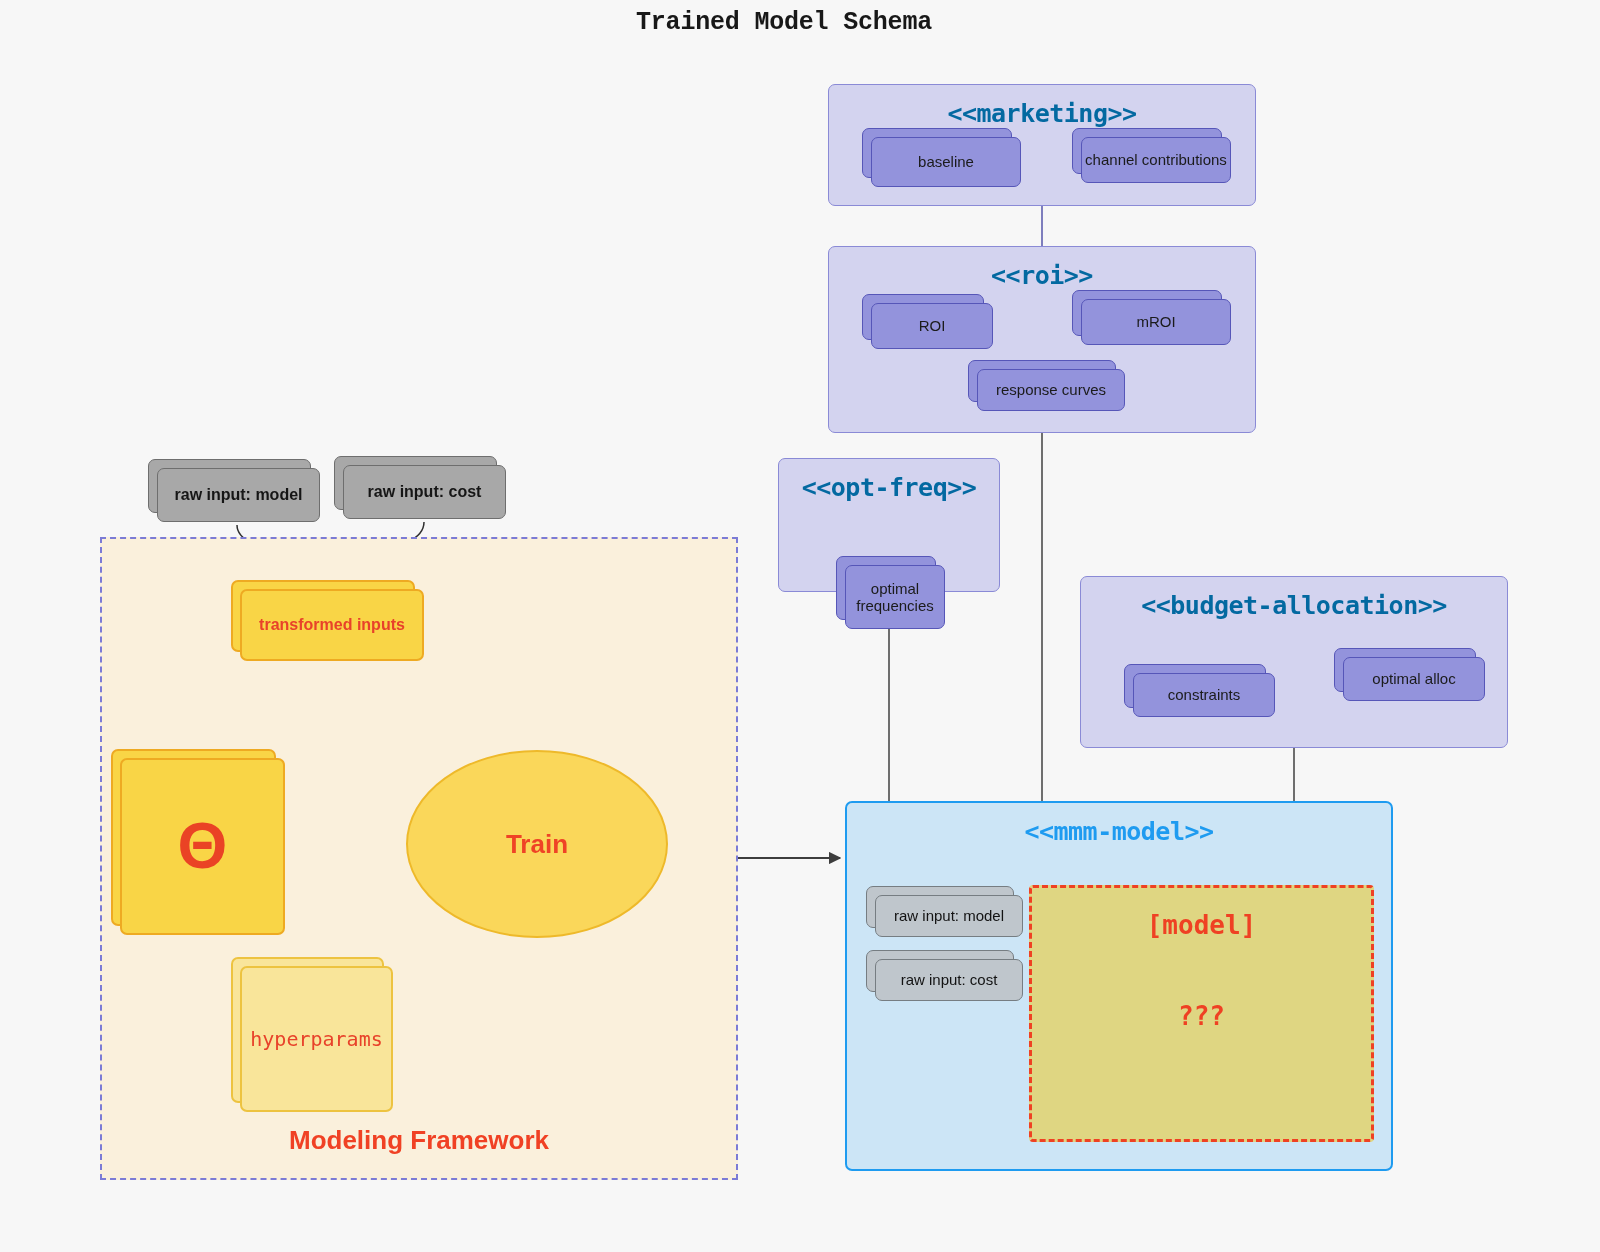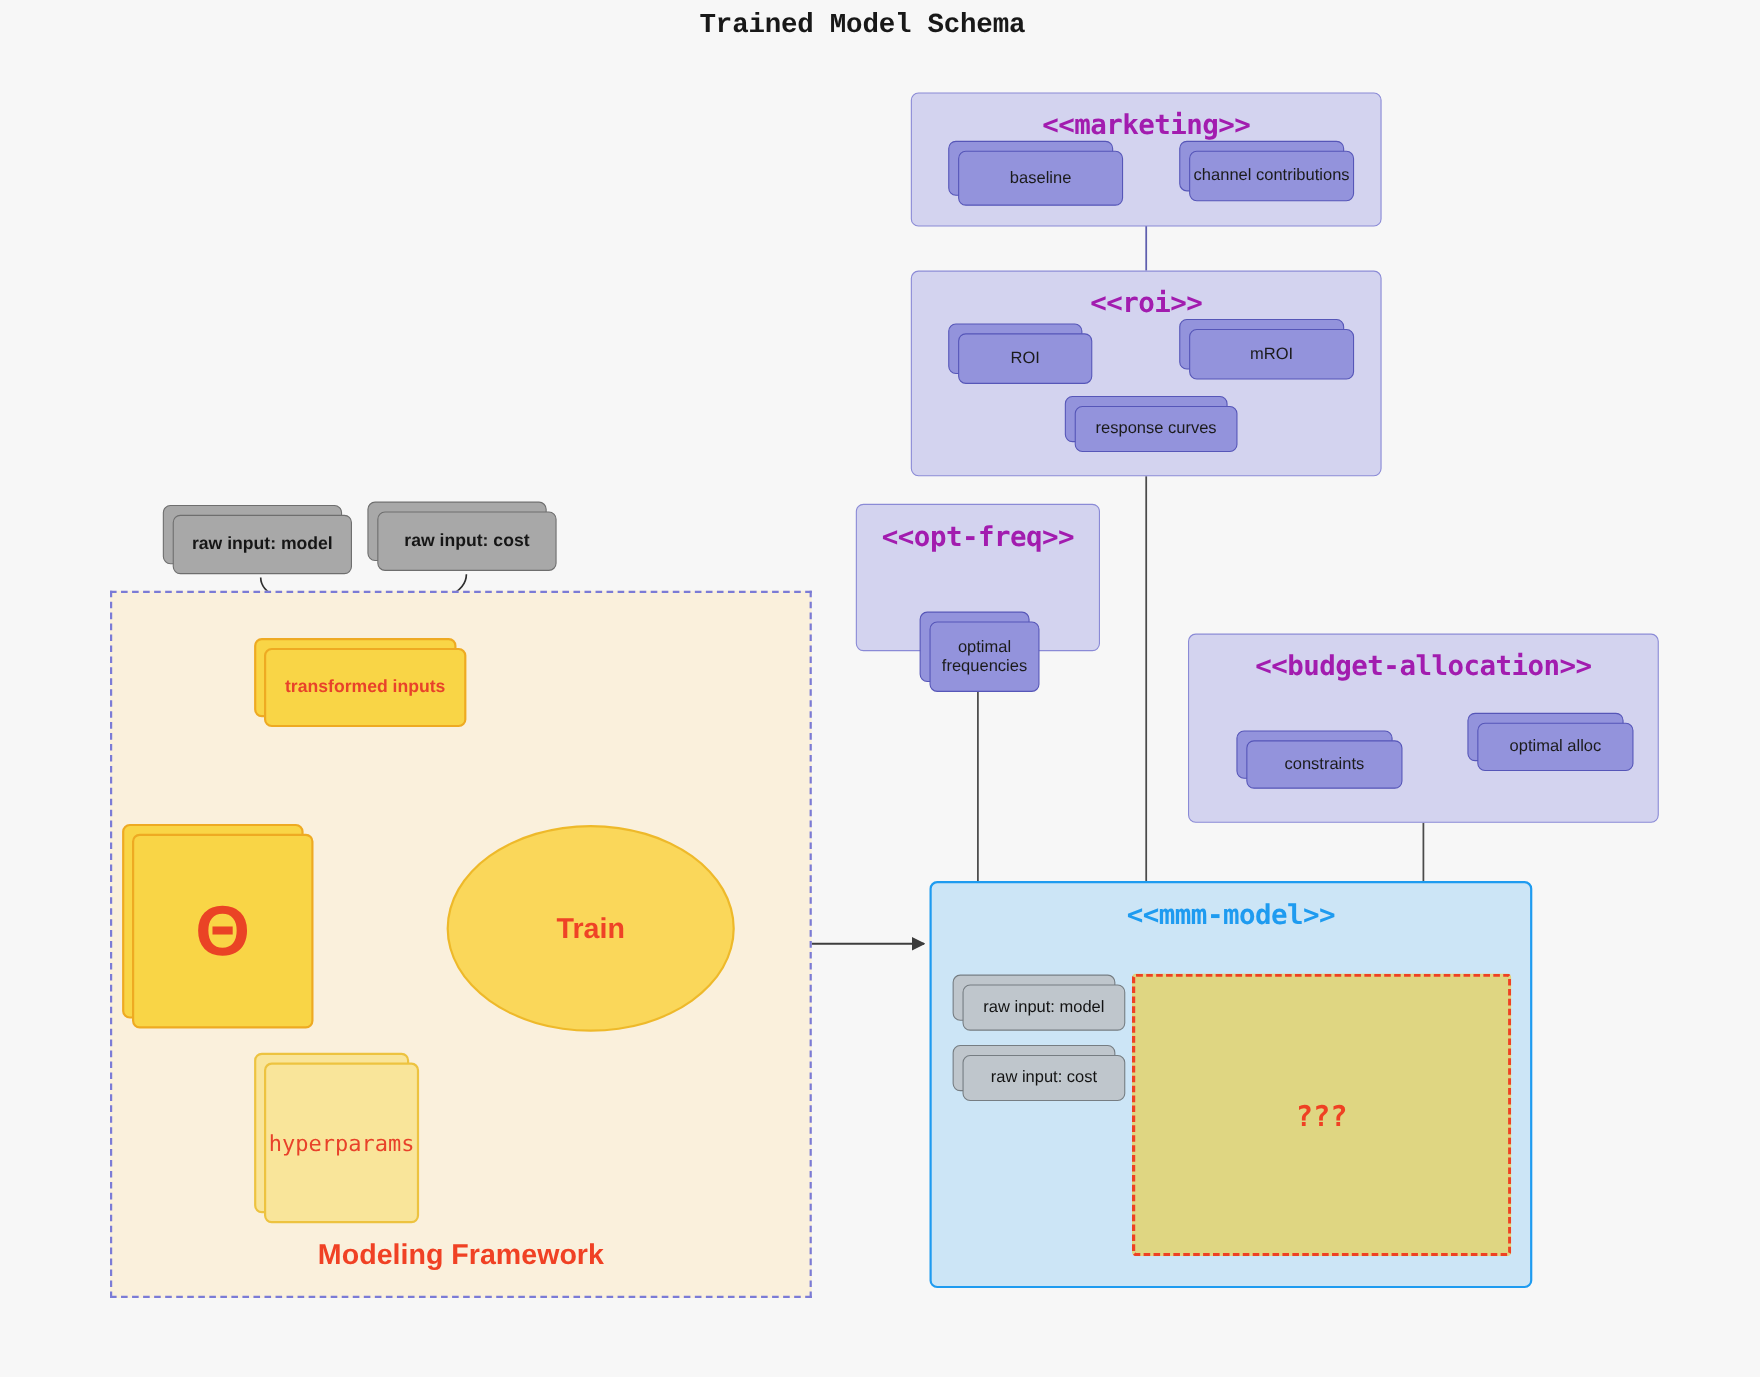--- a/index.html
+++ b/index.html
@@ -41,21 +41,21 @@
     box-sizing: border-box;
   }
   .pkg-title {
     position: absolute;
     left: 0; right: 0;
     top: 14px;
     text-align: center;
     font-family: "DejaVu Sans Mono", monospace;
     font-weight: bold;
     font-size: 25px;
-    color: #a21caf;
+    color: #0369a1;
     letter-spacing: -0.5px;
   }
   
   .card {
     position: absolute;
     box-sizing: border-box;
   }
   .card .back {
     position: absolute;
     left: -9px; top: -9px;
@@ -301,20 +301,21 @@
   <div class="pkg-title">&lt;&lt;mmm-model&gt;&gt;</div>
   <div class="card lgray" style="left:28px; top:92px; width:148px; height:42px;">
     <div class="back"></div>
     <div class="front">raw input: model</div>
   </div>
   <div class="card lgray" style="left:28px; top:156px; width:148px; height:42px;">
     <div class="back"></div>
     <div class="front">raw input: cost</div>
   </div>
   <div id="model-dashed" style="left:182px; top:82px; width:345px; height:257px;">
+    <div class="label-model">[model]</div>
     <div class="label-unknown">???</div>
   </div>
 </div>
 
 <div class="card gray" style="left:157px; top:468px; width:163px; height:54px;">
   <div class="back"></div>
   <div class="front">raw input: model</div>
 </div>
 <div class="card gray" style="left:343px; top:465px; width:163px; height:54px;">
   <div class="back"></div>
@@ -328,20 +329,20 @@
 <div class="card dyellow" style="left:240px; top:589px; width:184px; height:72px;">
   <div class="back"></div>
   <div class="front">transformed inputs</div>
 </div>
 
 <div class="card dyellow theta" style="left:120px; top:758px; width:165px; height:177px;">
   <div class="back"></div>
   <div class="front">Θ</div>
 </div>
 
-<div class="card lyellow" style="left:240px; top:966px; width:141px; height:146px;">
+<div class="card lyellow" style="left:240px; top:966px; width:153px; height:146px;">
   <div class="back"></div>
   <div class="front">hyperparams</div>
 </div>
 
 <div id="train-node" style="left:406px; top:750px; width:262px; height:188px;">
   <span>Train</span>
 </div>
 
 </body></html>

